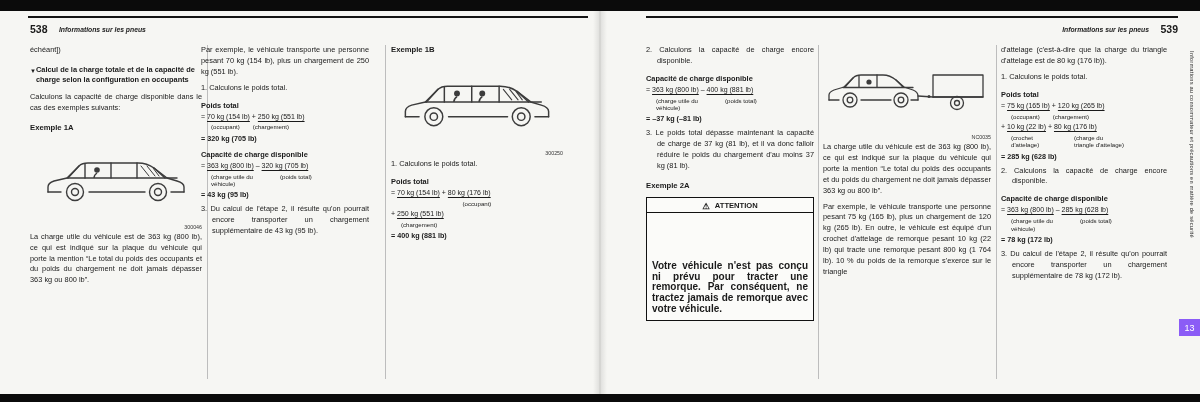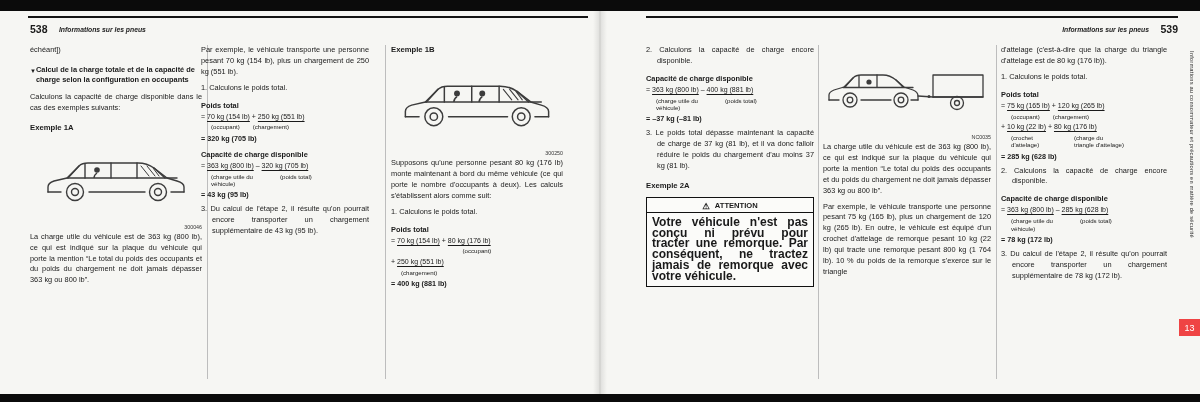--- a/index.html
+++ b/index.html
@@ -45,27 +45,27 @@
   .eql .wrap2 { display:inline-block; max-width:50px; }
   .res { font-weight:bold; font-size:7.2px; margin:3px 0 5px; }
   .figure { margin:3px 0 2px; text-align:center; }
   .figcode { font-size:5.3px; text-align:right; color:#333; margin-top:1px; }
 
   .attention { border:1.3px solid #111; margin-top:7px; background:#fbfbf9; }
   .att-head { display:flex; align-items:center; justify-content:center; gap:5px;
               padding:3px 0 2px; border-bottom:1px solid #111;
               font-weight:bold; font-size:7.6px; }
   .warn-glyph { font-size:8.5px; line-height:8px; }
-  .att-body { padding:4px 5px 5px; font-weight:bold; font-size:12px;
-              line-height:10.7px; text-align:justify; }
+  .att-body { padding:4px 5px 5px; font-weight:bold; font-size:10px;
+              line-height:10.7px; text-align:justify;margin-top:44px; }
 
   .sidebar-text { position:absolute; right:5px; top:40px; height:272px;
                   writing-mode:vertical-rl; font-size:5.7px; letter-spacing:0.2px; color:#222; }
   .tab13 { position:absolute; right:0; top:308px; width:21px; height:17px;
-           background:#ef4444; color:#fff; font-weight:normal; font-size:9px;
+           background:#8b5cf6; color:#fff; font-weight:normal; font-size:9px;
            display:flex; align-items:center; justify-content:center; }
   .suite { position:absolute; right:36px; top:382px; font-weight:bold;
            font-style:italic; font-size:7.2px; }
   svg.car { display:block; margin:0 auto; }
 </style>
 </head>
 <body>
 
 <div class="screen">
   <div class="bar top"></div>
@@ -162,21 +162,20 @@
             <path d="M26 29 L136 29"></path>
             <path d="M44 15 L44 29 M70 14 L70 29 M96 14 L96 29 M38 17 L27 29 M113 19 L124 29"></path>
             <path d="M100 17 L108 27 M106 17 L114 27 M112 19 L118 27" stroke-width="1"></path>
           </g>
           <circle cx="56" cy="21" r="2.8" fill="#3c3c3c"></circle>
           <circle cx="80" cy="21" r="2.8" fill="#3c3c3c"></circle>
           <path d="M56 24 Q53 26 53 29 M80 24 Q77 26 77 29" stroke="#3c3c3c" stroke-width="1.4" fill="none"></path>
         </svg>
         <div class="figcode">300250</div>
       </div>
-      <div class="para">Supposons qu'une personne pesant 80 kg (176 lb) monte maintenant à bord du même véhicule (ce qui porte le nombre d'occupants à deux). Les calculs s'établissent alors comme suit:</div>
       <div class="step">1. Calculons le poids total.</div>
       <div class="bhead">Poids total</div>
       <div class="eq">
         <span>=</span>
         <span class="u">70 kg (154 lb)</span>
         <span>+</span>
         <span class="u">80 kg (176 lb)</span>
       </div>
       <div class="eql center">
         <span>(occupant)</span>

